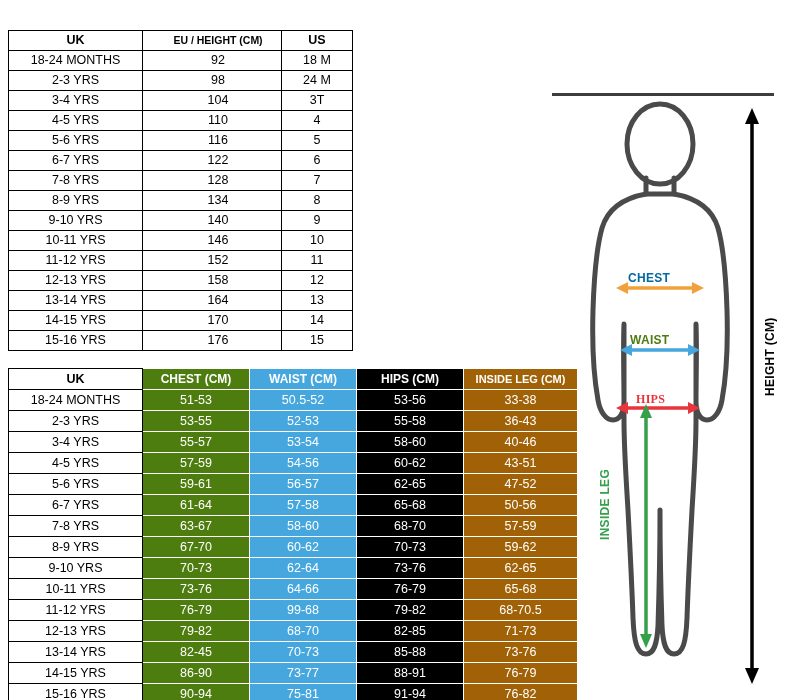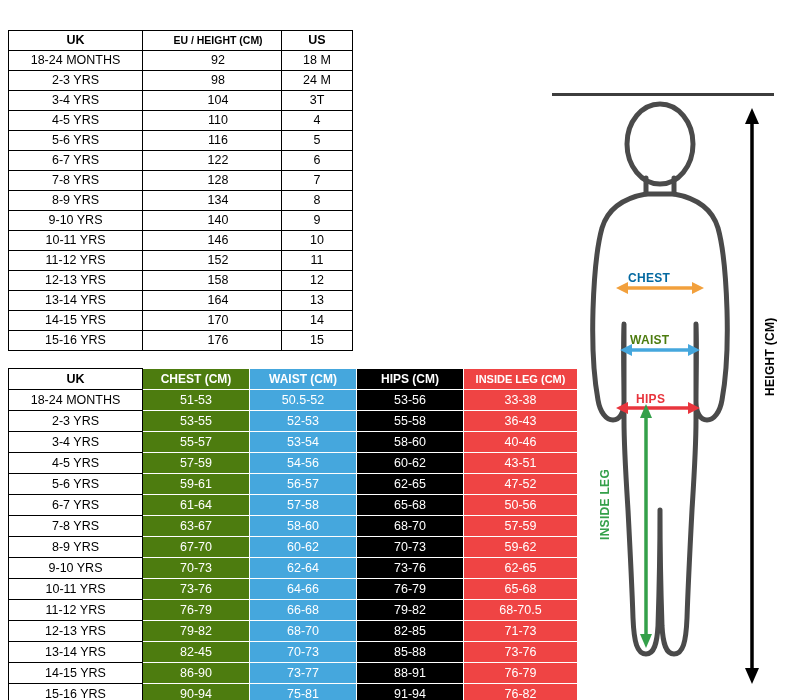--- a/index.html
+++ b/index.html
@@ -62,21 +62,21 @@
   #measure-table th { font-weight: bold; }
   #measure-table .c-uk {
     color: #000000;
     border-color: #000000;
     background: #ffffff;
     width: 125px;
   }
   #measure-table .c-chest  { background: #4d7c0f; width: 98px; }
   #measure-table .c-waist  { background: #45a7dd; width: 98px; margin-left: 6px; }
   #measure-table .c-hips   { background: #000000; width: 98px; }
-  #measure-table .c-leg    { background: #ef4444; width: 105px; }
+  #measure-table .c-leg    { background: #a16207; width: 105px; }
   #measure-table th.c-leg  { font-size: 11px; }
   #measure-table th.c-chest, #measure-table th.c-waist,
   #measure-table th.c-hips { font-size: 12px; }
 
   
   #measure-panel {
     position: absolute;
     left: 520px;
     top: 48px;
     width: 272px;
@@ -106,21 +106,21 @@
     top: 0;
   }
   .lbl {
     position: absolute;
     font-size: 12px;
     font-weight: bold;
     letter-spacing: 0.3px;
   }
   #lbl-chest { left: 108px; top: 223px; color: #0369a1; }
   #lbl-waist { left: 110px; top: 285px; color: #4d7c0f; }
-  #lbl-hips  { left: 116px; top: 344px; color: #e8353d; }
+  #lbl-hips  { left: 116px; top: 344px; color: #e8353d; font-family: Liberation Serif, serif; }
   #lbl-leg {
     left: 78px; top: 492px;
     color: #34a04a;
     transform: rotate(-90deg);
     transform-origin: left top;
     white-space: nowrap;
   }
   #lbl-height {
     left: 243px; top: 348px;
     color: #000000;
@@ -296,21 +296,21 @@
       <tr>
         <td class="c-uk">10-11 YRS</td>
         <td class="c-chest">73-76</td>
         <td class="c-waist">64-66</td>
         <td class="c-hips">76-79</td>
         <td class="c-leg">65-68</td>
       </tr>
       <tr>
         <td class="c-uk">11-12 YRS</td>
         <td class="c-chest">76-79</td>
-        <td class="c-waist">66-68</td>
+        <td class="c-waist">99-68</td>
         <td class="c-hips">79-82</td>
         <td class="c-leg">68-70.5</td>
       </tr>
       <tr>
         <td class="c-uk">12-13 YRS</td>
         <td class="c-chest">79-82</td>
         <td class="c-waist">68-70</td>
         <td class="c-hips">82-85</td>
         <td class="c-leg">71-73</td>
       </tr>

